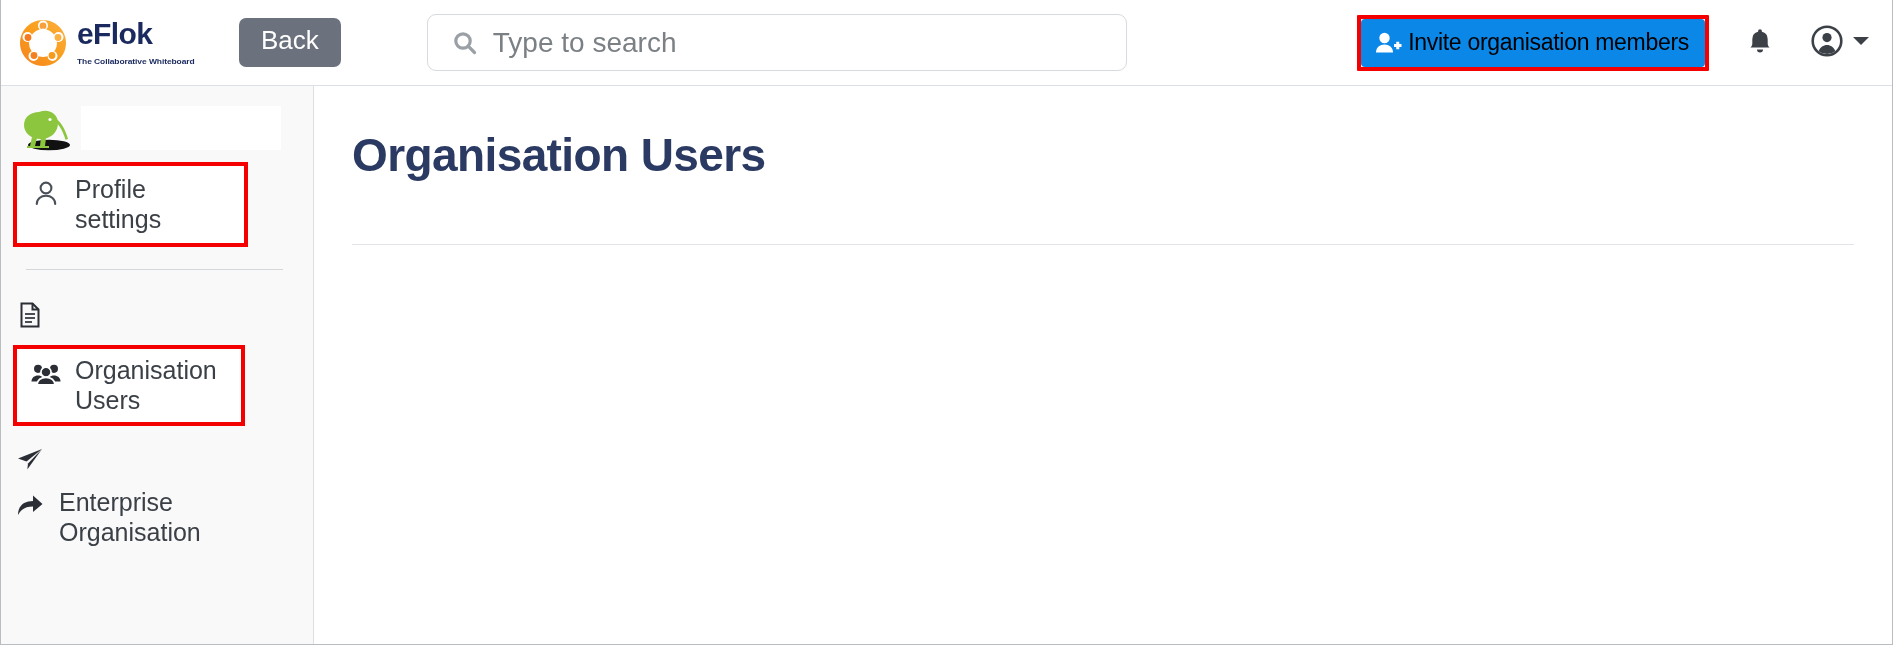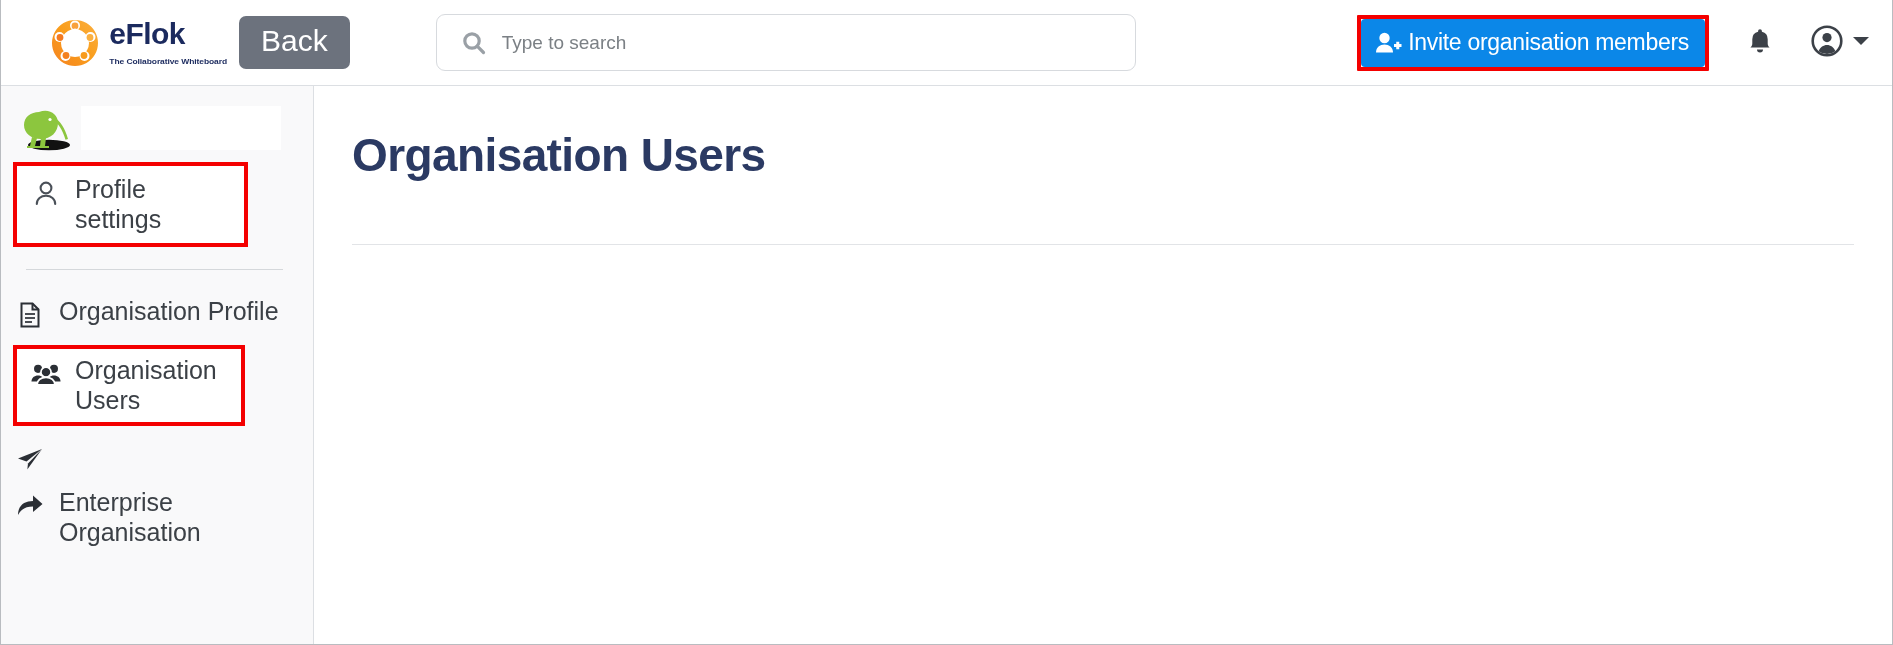--- a/index.html
+++ b/index.html
@@ -30,21 +30,20 @@
     display: flex;
     align-items: center;
   }
 
   .brand {
     display: flex;
     align-items: center;
     margin-left: 16px;
     width: 210px;
     flex: 0 0 auto;
-    justify-content: flex-end;
   }
   .brand-mark { width: 52px; height: 52px; flex: 0 0 auto; }
   .brand-text { margin-left: 8px; line-height: 1; }
   .brand-name {
     font-size: 30px;
     font-weight: bold;
     color: #1b2a5e;
     letter-spacing: -0.6px;
     font-family: "Liberation Sans", sans-serif;
   }
@@ -57,21 +56,21 @@
     transform: scaleY(0.95);
     transform-origin: left top;
   }
 
   .back-btn {
     margin-left: 12px;
     background: #6c727d;
     color: #ffffff;
     border: none;
     border-radius: 7px;
-    font-size: 30px;
+    font-size: 26px;
     padding: 8px 22px 11px 22px;
     cursor: pointer;
     font-family: "Liberation Sans", sans-serif;
     line-height: 1.15;
   }
 
   .search-wrap {
     margin-left: 86px;
     width: 700px;
     height: 57px;
@@ -80,21 +79,21 @@
     background: #ffffff;
     display: flex;
     align-items: center;
     padding: 0 16px;
     flex: 0 0 auto;
   }
   .search-icon { width: 26px; height: 26px; flex: 0 0 auto; margin-left: 8px; }
   .search-input {
     border: none;
     outline: none;
-    font-size: 19px;
+    font-size: 28px;
     color: #5f6469;
     margin-left: 15px;
     width: 100%;
     background: transparent;
     font-family: "Liberation Sans", sans-serif;
   }
   .search-input::placeholder { color: #7b8085; }
 
   .header-right {
     margin-left: auto;
@@ -104,21 +103,21 @@
   }
 
   .invite-hl {
     border: 4px solid #f40000;
     padding: 0;
     line-height: 0;
     border-radius: 1px;
   }
   .invite-btn {
     background: #0b87e8;
-    color: #ffffff;
+    color: #000000;
     border: none;
     border-radius: 4px;
     height: 48px;
     padding: 0 16px 0 14px;
     display: flex;
     align-items: center;
     font-size: 23px;
     cursor: pointer;
     white-space: nowrap;
     font-family: "Liberation Sans", sans-serif;
@@ -354,21 +353,20 @@
         <div class="nav-item">
           <span class="ico">
             <svg viewBox="0 0 26 28" width="26" height="28">
               <path d="M4.5 2.5 h11 l6 6 v17 h-17 Z" fill="none" stroke="#2b2f35" stroke-width="2"></path>
               <path d="M15.5 2.5 v6 h6" fill="none" stroke="#2b2f35" stroke-width="2"></path>
               <line x1="8" y1="13" x2="18" y2="13" stroke="#2b2f35" stroke-width="1.7"></line>
               <line x1="8" y1="17" x2="18" y2="17" stroke="#2b2f35" stroke-width="1.7"></line>
               <line x1="8" y1="21" x2="15" y2="21" stroke="#2b2f35" stroke-width="1.7"></line>
             </svg>
           </span>
-          <span class="nav-label">Organisation Profile</span>
         </div>
 
         <div class="hl-box orgusers-hl">
           <div class="nav-item">
             <span class="ico">
               <svg viewBox="0 0 32 26" width="32" height="26">
                 <circle cx="7.5" cy="7.5" r="4.3" fill="#2b2f35"></circle>
                 <circle cx="24.5" cy="7.5" r="4.3" fill="#2b2f35"></circle>
                 <path d="M0.5 21 c0 -4 3.2 -6.4 7 -6.4 s7 2.4 7 6.4 Z" fill="#2b2f35"></path>
                 <path d="M17.5 21 c0 -4 3.2 -6.4 7 -6.4 s7 2.4 7 6.4 Z" fill="#2b2f35"></path>

